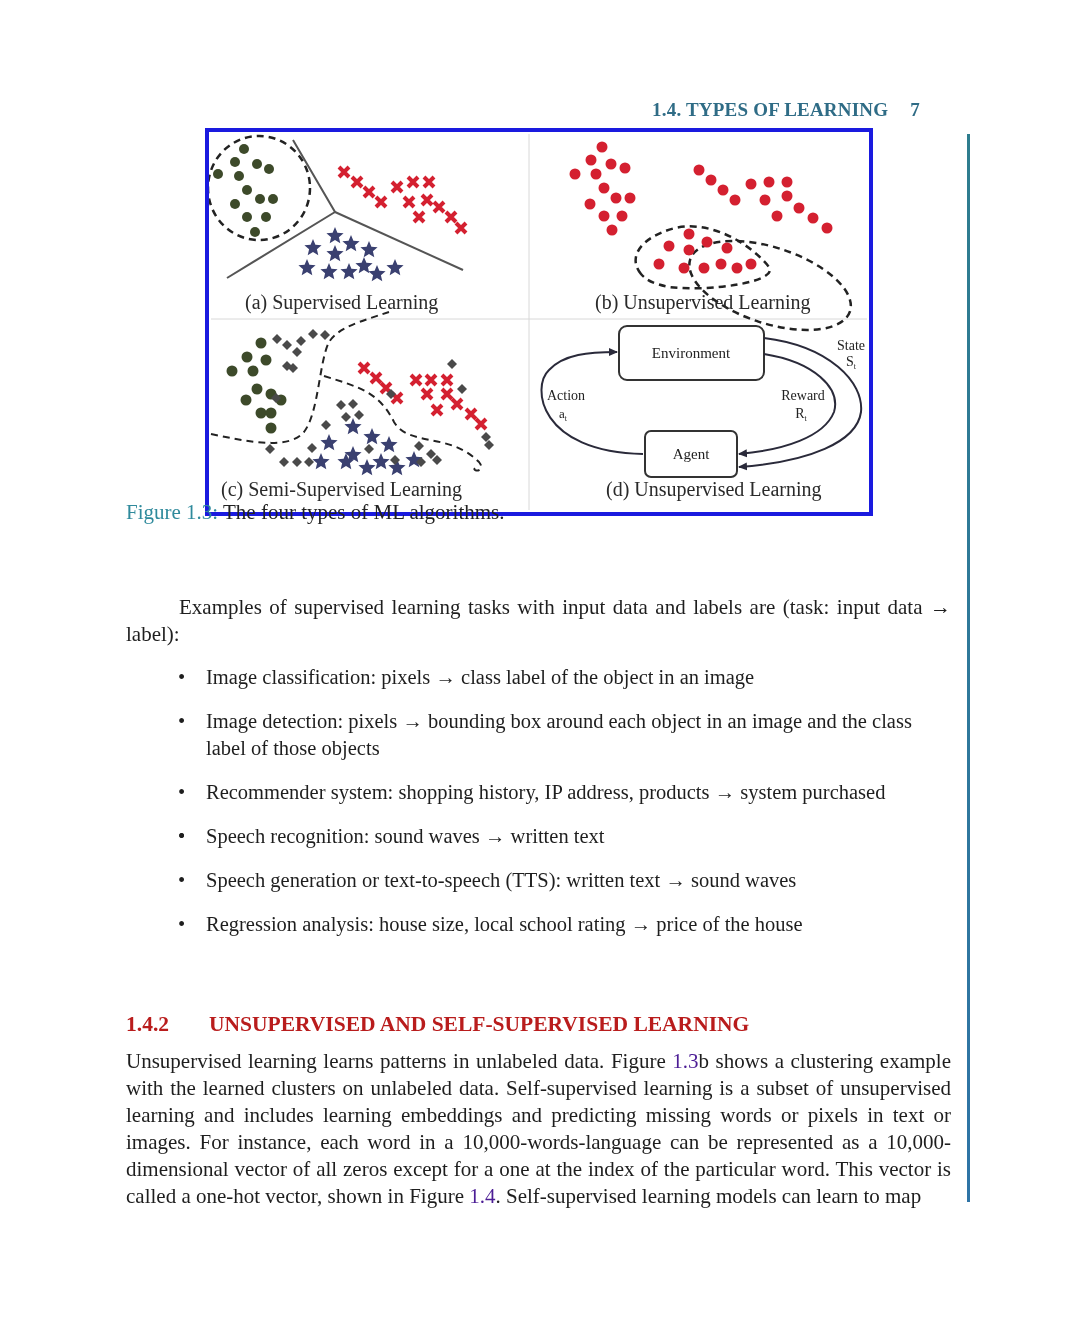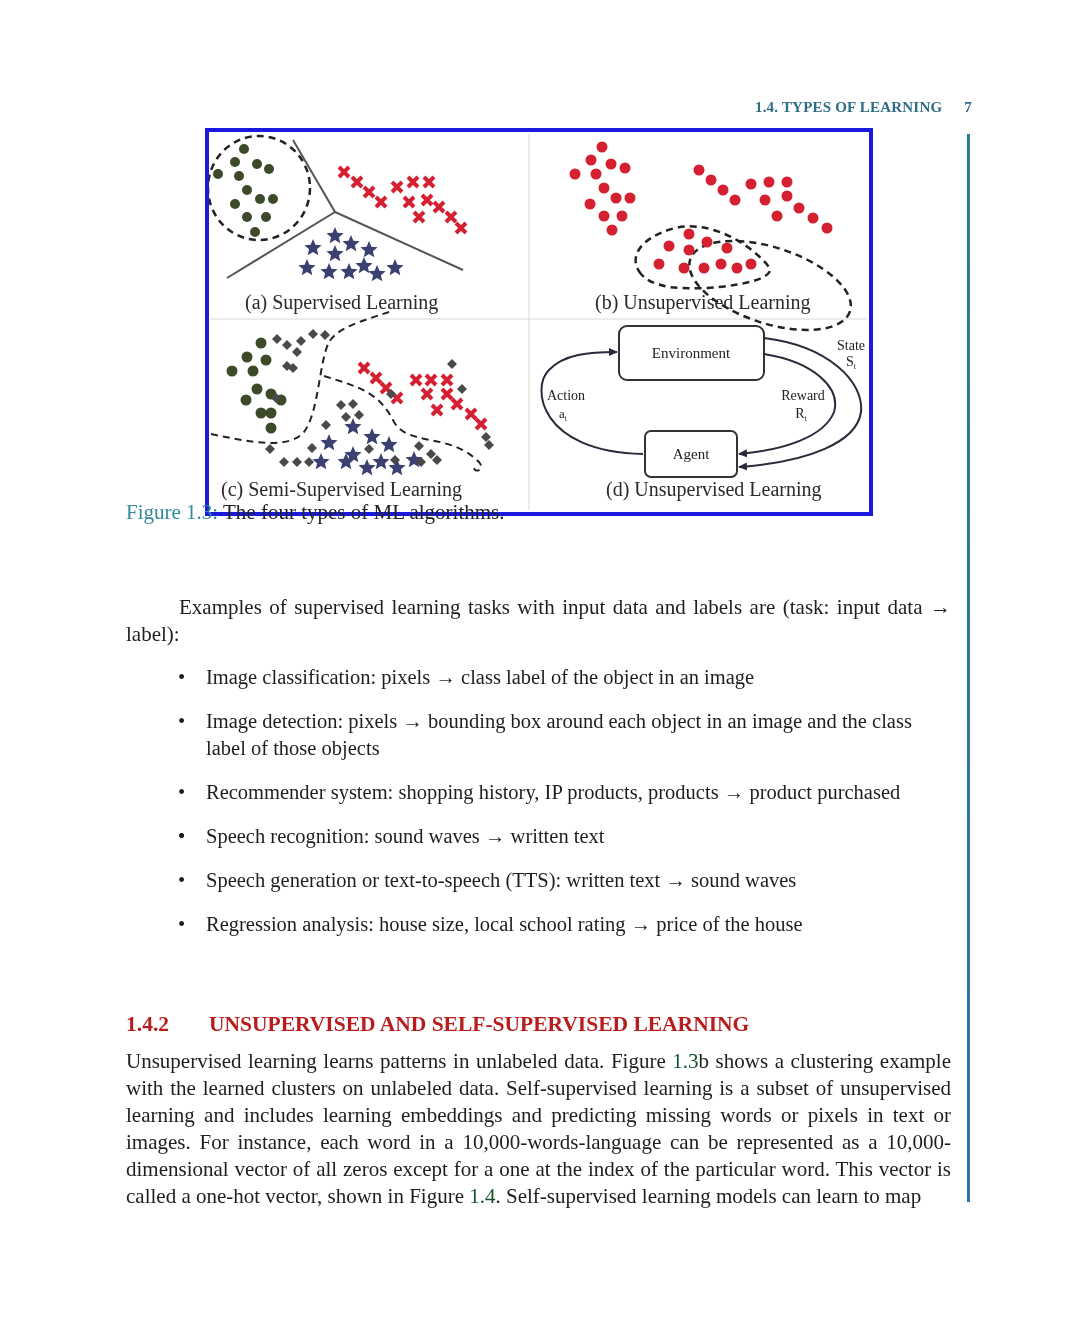--- a/index.html
+++ b/index.html
@@ -1,37 +1,37 @@
 <!DOCTYPE html>
 <html><head>
 <meta charset="utf-8">
 <style>
   html, body { margin: 0; padding: 0; background: #ffffff; }
   body { width: 1080px; height: 1341px; position: relative; overflow: hidden;
          font-family: "Liberation Serif", "DejaVu Serif", serif; color: #1c1c1c; }
-  .running-head { position: absolute; top: 99px; left: 600px; width: 372px; text-align: right;
-                  font-size: 15px; font-weight: bold; color: #2f6c86; letter-spacing: 0.2px; }
+  .running-head { position: absolute; top: 99px; left: 600px; width: 372px; text-align: center;
+                  font-size: 19px; font-weight: bold; color: #2f6c86; letter-spacing: 0.2px; }
   .running-head .pg { display: inline-block; margin-left: 22px; }
   .side-rule { position: absolute; left: 967px; top: 134px; width: 3px; height: 1068px;
                background: linear-gradient(#2e7d8e, #2f74a6); }
   .figure-frame { position: absolute; left: 205px; top: 128px; width: 660px; height: 380px;
                   border: 4px solid #1a1adf; background: #ffffff; }
   .figure-frame svg { position: absolute; left: 0; top: 0; }
   .panel-label { position: absolute; font-size: 20px; color: #2a2a2a; white-space: nowrap; }
   .caption { position: absolute; left: 126px; top: 500px; font-size: 21px; color: #222; }
   .caption .fig-ref { color: #2f8a9c; }
   .body-text { position: absolute; left: 126px; width: 825px; font-size: 21px; line-height: 27px;
                text-align: justify; color: #1e1e1e; }
   .indent { text-indent: 53px; }
   .bullets { position: absolute; left: 176px; top: 664px; width: 780px; margin: 0; padding: 0; list-style: none; }
   .bullets li { position: relative; padding-left: 30px; font-size: 20.5px; line-height: 27px; color: #1e1e1e; }
   .bullets li .dot { position: absolute; left: 2px; top: 0; }
   .section-head { position: absolute; left: 126px; top: 1012px; font-size: 21.5px; font-weight: bold; color: #b91c1c; }
   .section-head .num { display: inline-block; width: 83px; }
-  .link { color: #14532d; }
+  .link { color: #4c1d95; }
 </style>
 </head>
 <body>
 
 <div class="running-head">
   <span>1.4.  TYPES OF LEARNING</span><span class="pg">7</span>
 </div>
 
 <div class="side-rule"></div>
 
@@ -243,21 +243,21 @@
 
 <div class="caption">
   <span class="fig-ref">Figure 1.3:</span><span> The four types of ML algorithms.</span>
 </div>
 
 <div class="body-text indent" style="top:594px;">Examples of supervised learning tasks with input data and labels are (task: input data → label):</div>
 
 <ul class="bullets">
   <li style="margin-bottom:17px;"><span class="dot">•</span><span>Image classification: pixels → class label of the object in an image</span></li>
   <li style="margin-bottom:17px;"><span class="dot">•</span><span>Image detection: pixels → bounding box around each object in an image and the class label of those objects</span></li>
-  <li style="margin-bottom:17px;"><span class="dot">•</span><span>Recommender system: shopping history, IP products, products → product purchased</span></li>
+  <li style="margin-bottom:17px;"><span class="dot">•</span><span>Recommender system: shopping history, IP address, products → system purchased</span></li>
   <li style="margin-bottom:17px;"><span class="dot">•</span></li>
   <li style="margin-bottom:17px;"><span class="dot">•</span><span>Speech recognition: sound waves → written text</span></li>
   <li style="margin-bottom:17px;"><span class="dot">•</span><span>Speech generation or text-to-speech (TTS): written text → sound waves</span></li>
   <li><span class="dot">•</span><span>Regression analysis: house size, local school rating → price of the house</span></li>
 </ul>
 
 <div class="section-head">
   <span class="num">1.4.2</span><span>UNSUPERVISED AND SELF-SUPERVISED LEARNING</span>
 </div>
 

